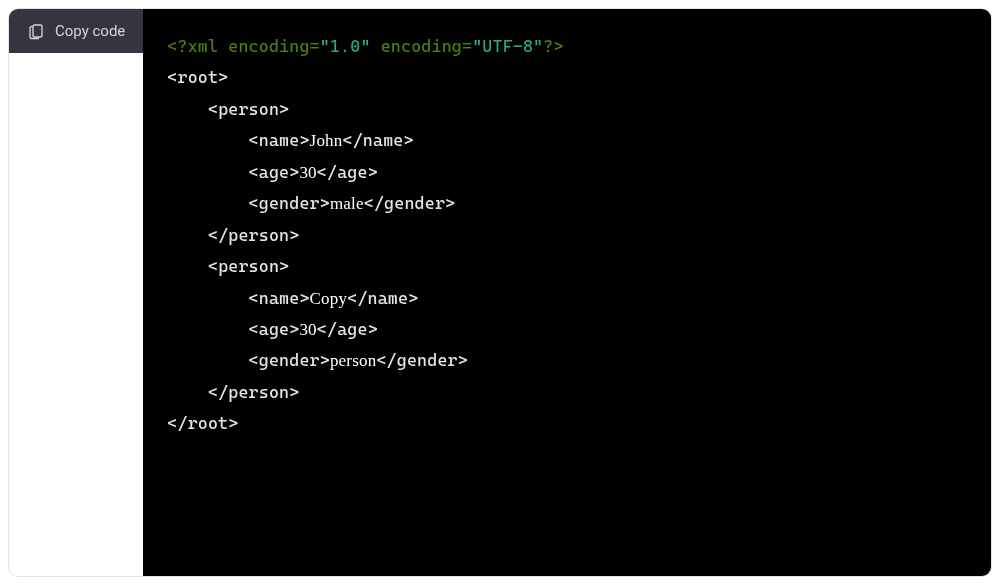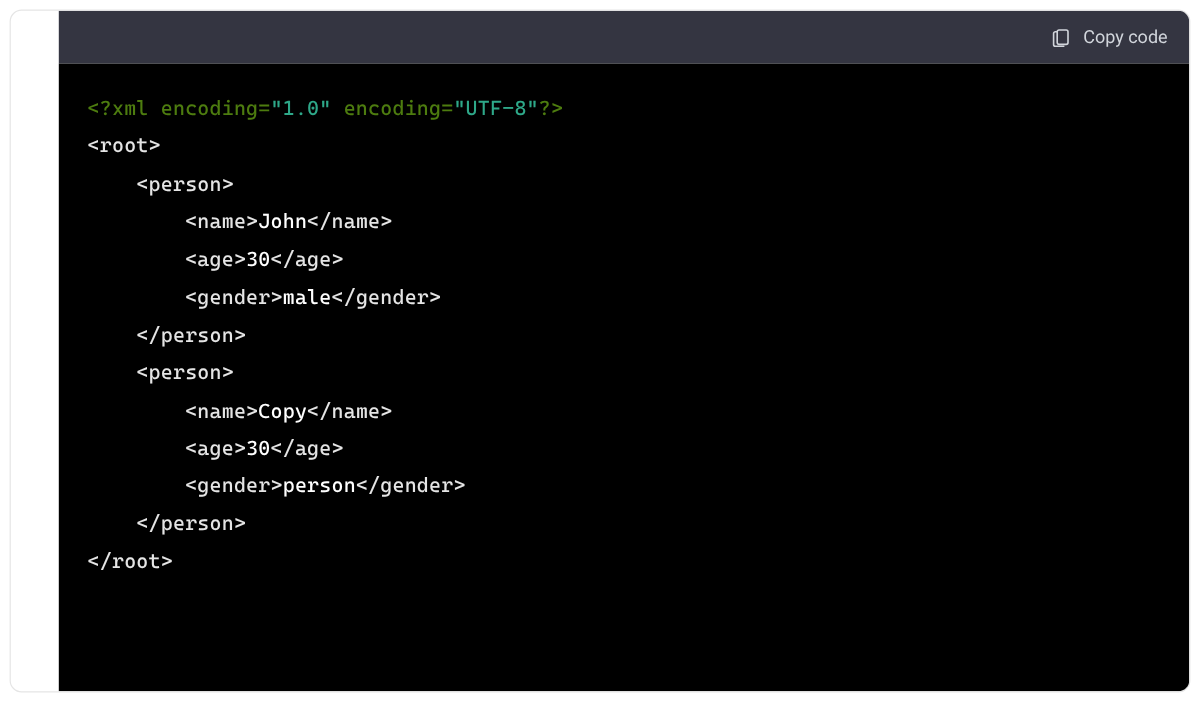--- a/index.html
+++ b/index.html
@@ -13,22 +13,20 @@
       padding: 8px;
       width: 1000px;
       height: 585px;
     }
     .code-block {
       border-radius: 10px;
       overflow: hidden;
       border: 1px solid #e5e5e5;
       height: 100%;
       display: flex;
-      flex-direction: column;
-      padding-left: 40px;
     }
     .code-header {
       background: #343541;
       display: flex;
       justify-content: flex-end;
       align-items: center;
       padding: 10px 18px;
       height: 44px;
     }
     .copy-button {
@@ -58,21 +56,21 @@
     pre {
       font-family: "SF Mono", ui-monospace, "Cascadia Mono", Menlo, Consolas, monospace;
       font-size: 17px;
       line-height: 1.85;
       white-space: pre;
       letter-spacing: 0.2px;
     }
     .tok-decl { color: #4d7c0f; }
     .tok-str { color: #2ea889; }
     .tok-tag { color: #e5e5e5; }
-    .tok-content { color: #ffffff; }
+    .tok-content { color: #ffffff; font-family: Liberation Serif, serif; }
   </style>
 </head>
 <body>
 
 <div class="code-block">
   <div class="code-header">
     <button class="copy-button">
       <svg class="copy-icon" viewBox="0 0 24 24">
         <rect x="8" y="4" width="12" height="16" rx="2"></rect>
         <path d="M8 6H6a2 2 0 0 0-2 2v12a2 2 0 0 0 2 2h10"></path>

